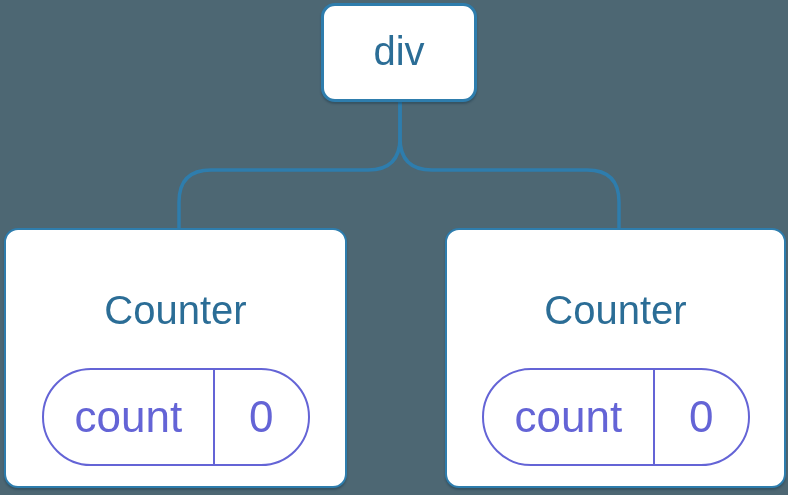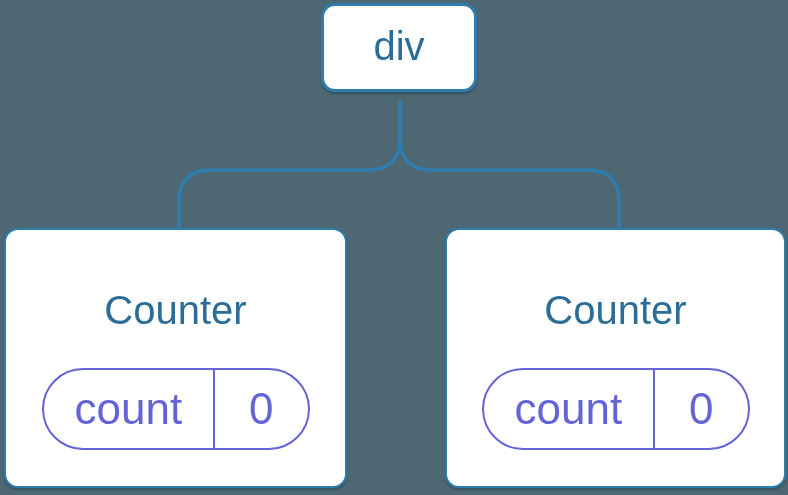--- a/index.html
+++ b/index.html
@@ -31,21 +31,21 @@
     stroke:var(--line);
     stroke-width:3.5;
   }
   .node{
     position:absolute;
     background:var(--node-bg);
     border-radius:14px;
   }
   .root-node{
     left:321px;top:3px;
-    width:156px;height:89px;
+    width:156px;height:99px;
     border:3px solid var(--line);
     box-shadow:0 2px 2px rgba(15,45,65,0.35);
     display:flex;align-items:center;justify-content:center;
   }
   .root-node .node-label{
     font-size:40px;
     color:var(--label);
     line-height:1;
     padding-bottom:4px;
   }
@@ -59,21 +59,21 @@
   }
   .counter-node.left{left:4px;width:343px;}
   .counter-node.right{left:445px;width:341px;}
   .counter-title{
     font-size:40px;
     line-height:48px;
     color:var(--label);
   }
   .state-pill{
     margin-top:34px;
-    width:268px;height:82px;
+    width:268px;height:98px;
     border:2px solid var(--state);
     border-radius:50px;
     display:flex;
     overflow:hidden;
     background:var(--node-bg);
   }
   .state-pill .state-key{
     flex:0 0 65%;
     border-right:2px solid var(--state);
     display:flex;align-items:center;justify-content:center;

